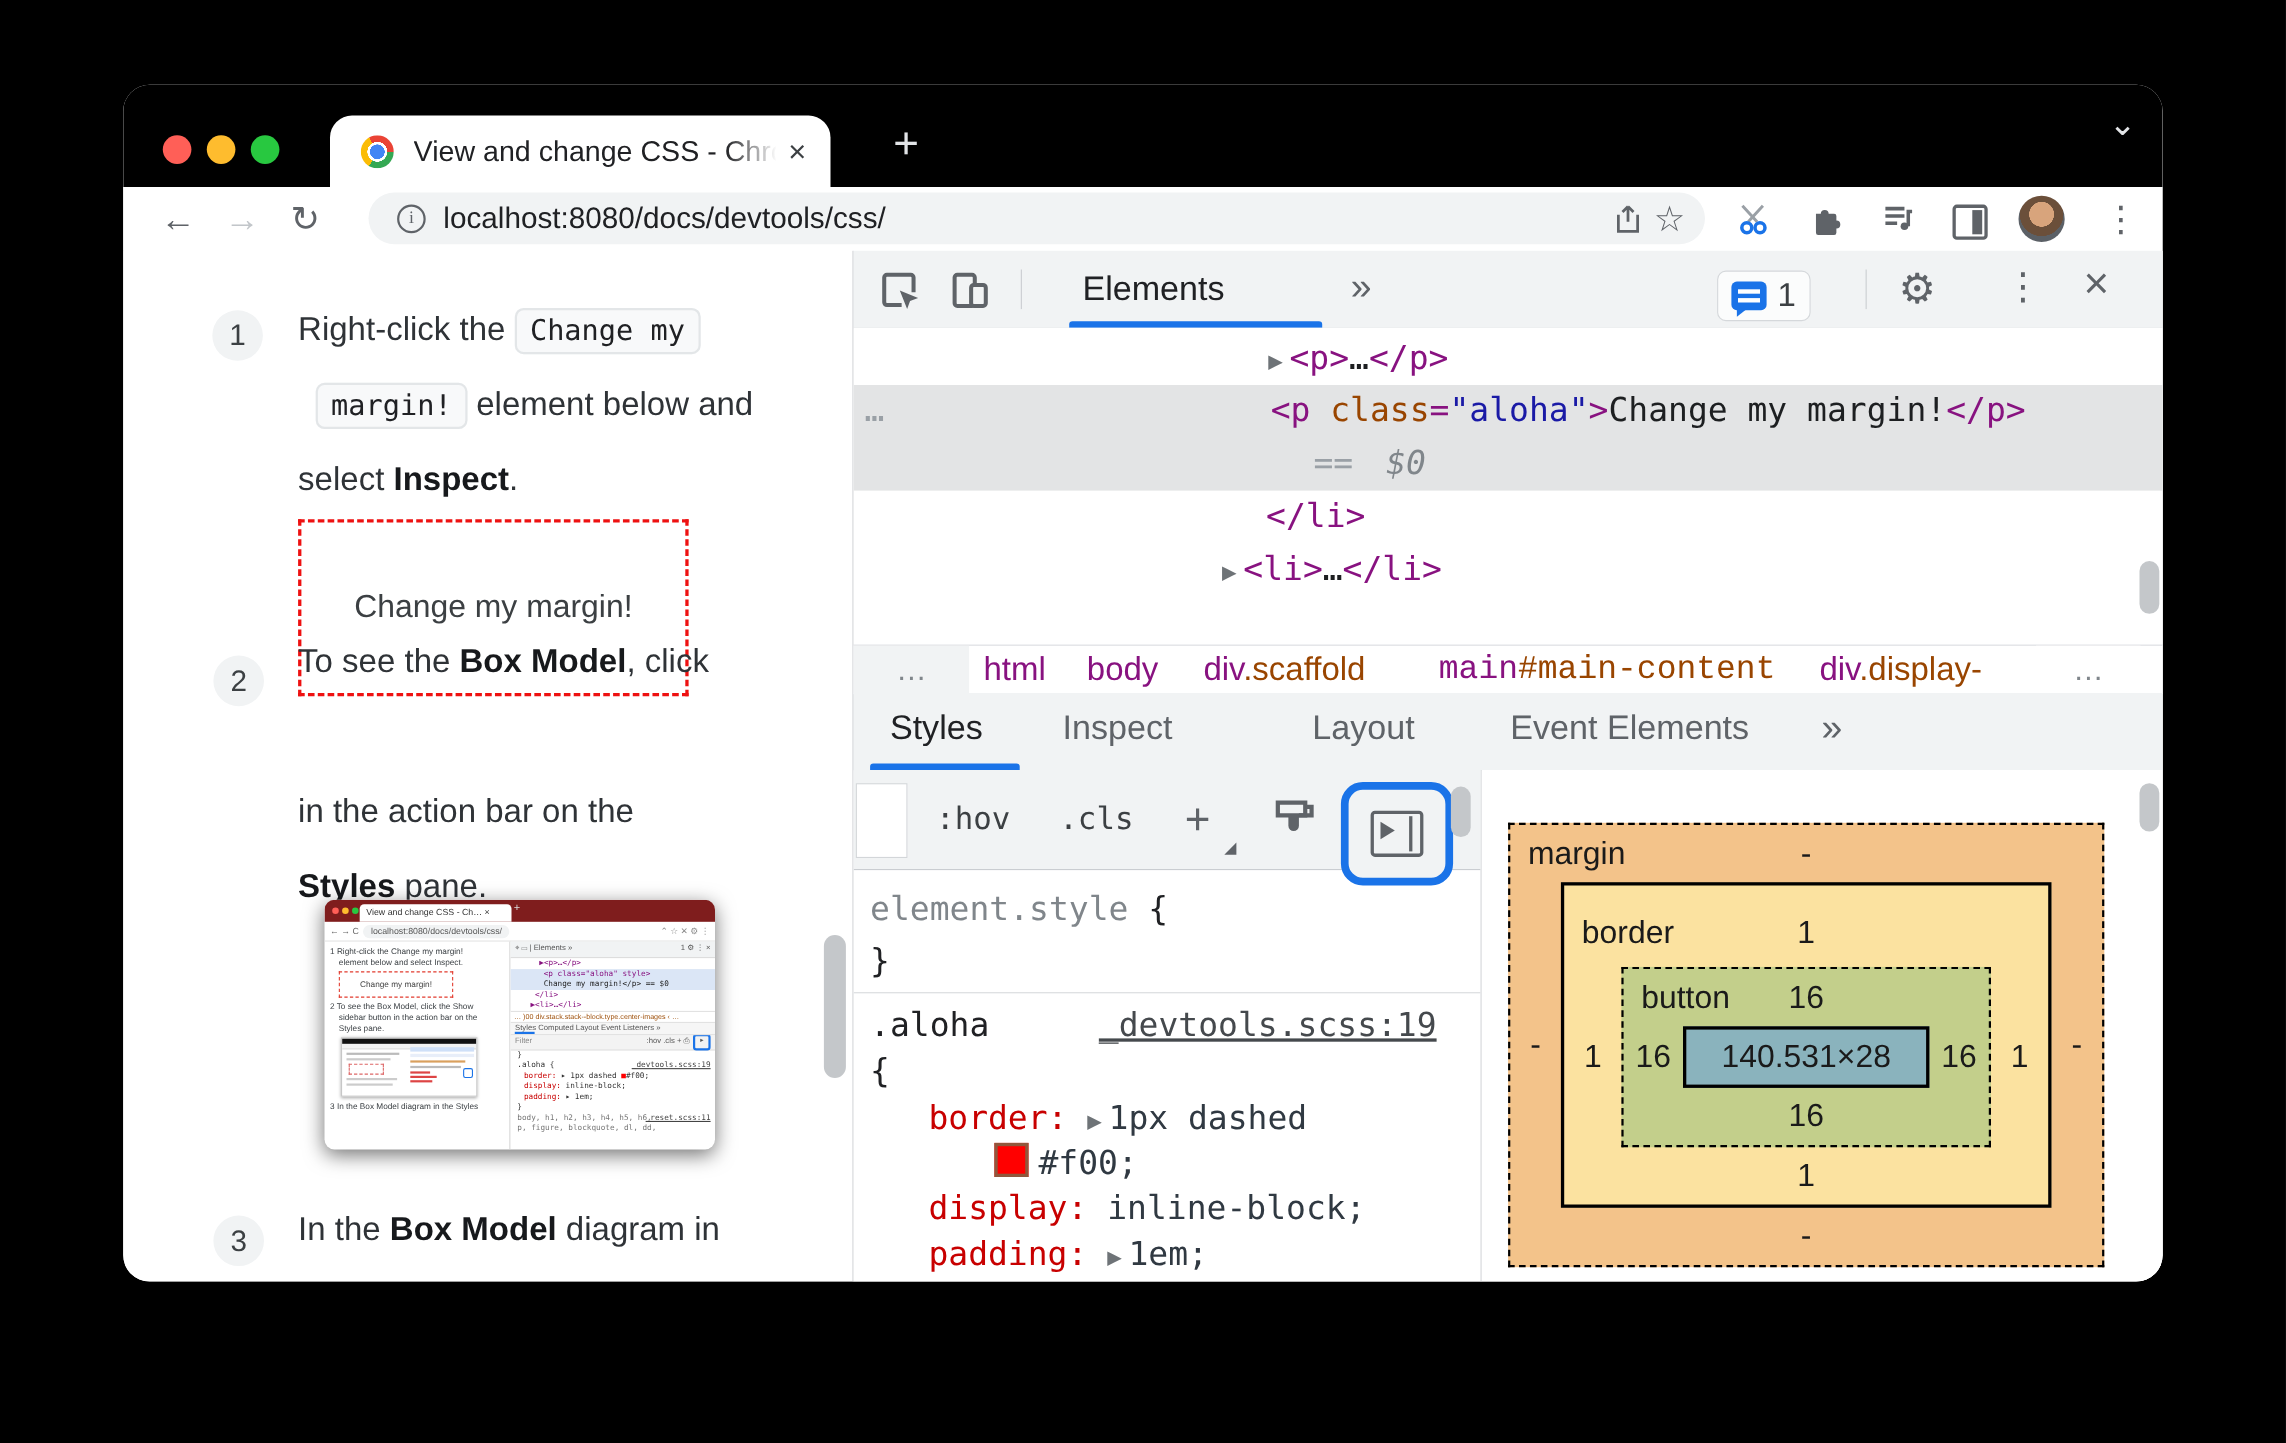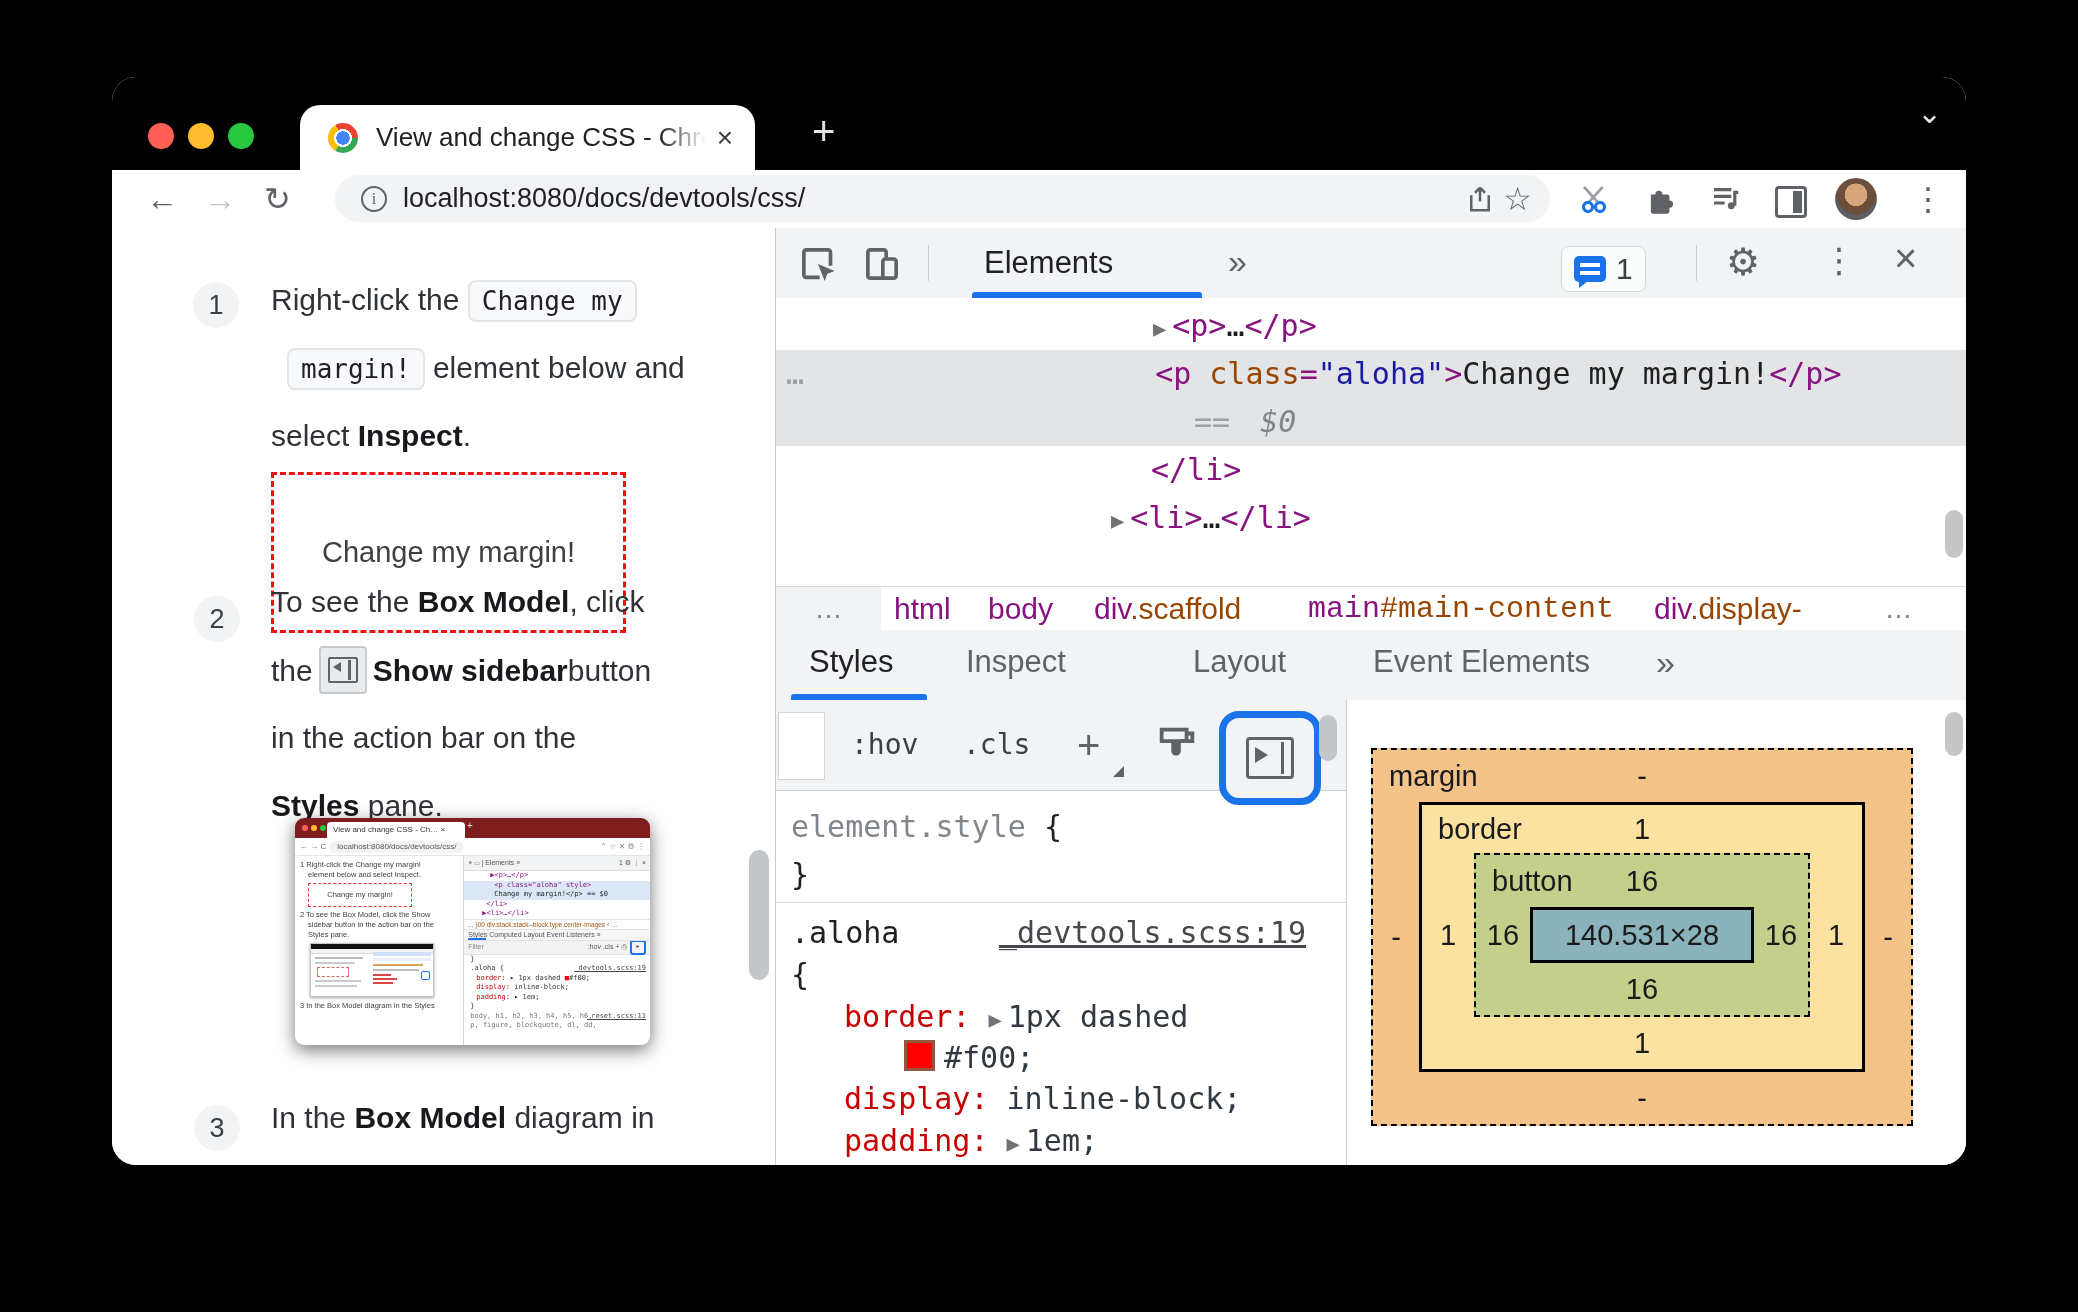--- a/index.html
+++ b/index.html
@@ -218,31 +218,20 @@
   <div class="page">
     <div class="stepnum" style="left:81px;top:54px;">1</div>
     <div class="docline" style="left:159px;top:48px;"><span>Right-click the </span><span class="chip">Change my</span></div>
     <div class="docline" style="left:159px;top:116px;padding-left:16px;"><span class="chip">margin!</span><span> element below and</span></div>
     <div class="docline" style="left:159px;top:184px;"><span>select </span><b>Inspect</b><span>.</span></div>
 
     <div class="demobox" style="left:159px;top:244px;width:349px;height:155px;">Change my margin!</div>
 
     <div class="stepnum" style="left:82px;top:368px;">2</div>
     <div class="docline" style="left:159px;top:350px;"><span>To see the </span><b>Box Model</b><span>, click</span></div>
-    <div class="docline" style="left:159px;top:418px;display:flex;align-items:center;">
-      <span>the </span>
-      <span style="display:inline-flex;width:44px;height:44px;background:#e9ebed;border:2px solid #c8cbce;border-radius:4px;align-items:center;justify-content:center;margin:0 6px;">
-        <span style="position:relative;width:26px;height:22px;border:2.5px solid #5f6368;border-radius:2px;display:block;">
-          <span style="position:absolute;left:3px;top:3px;border-top:5px solid rgba(0,0,0,0);border-bottom:5px solid rgba(0,0,0,0);border-right:8px solid #5f6368;"></span>
-          <span style="position:absolute;right:5px;top:1px;bottom:1px;width:2.5px;background:#5f6368;"></span>
-        </span>
-      </span>
-      <b> Show sidebar</b>
-        <span> button</span>
-    </div>
     <div class="docline" style="left:159px;top:486px;">in the action bar on the</div>
     <div class="docline" style="left:159px;top:554px;"><b>Styles</b><span> pane.</span></div>
 
     <div class="thumb">
       <div class="t-tbar">
         <span class="t-dot" style="left:7px;background:#ff5f57;"></span>
         <span class="t-dot" style="left:16px;background:#febc2e;"></span>
         <span class="t-dot" style="left:25px;background:#28c840;"></span>
         <span class="t-tab">View and change CSS - Ch…  ×</span>
         <span style="position:absolute;left:172px;top:2px;color:#ddd;font-size:10px;">+</span>
@@ -433,21 +422,21 @@
       <div class="scrollthumb" style="right:4px;top:12px;width:18px;height:44px;"></div>
       <div class="bm">
         <div class="bmlayer m-box">
           <div class="bmhdr" style="height:52px;">
             <span class="bmlabel">margin</span>
             <span>-</span>
           </div>
           <div class="bmmid">
             <div class="bmside" style="width:46px;">-</div>
             <div class="bmlayer b-box">
-              <div class="bmhdr" style="height:48px;">
+              <div class="bmhdr" style="height:61px;margin-top:13px;">
                 <span class="bmlabel">border</span>
                 <span>1</span>
               </div>
               <div class="bmmid">
                 <div class="bmside" style="width:52px;">1</div>
                 <div class="bmlayer p-box">
                   <div class="bmhdr" style="height:52px;">
                     <span class="bmlabel">button</span>
                     <span>16</span>
                   </div>

